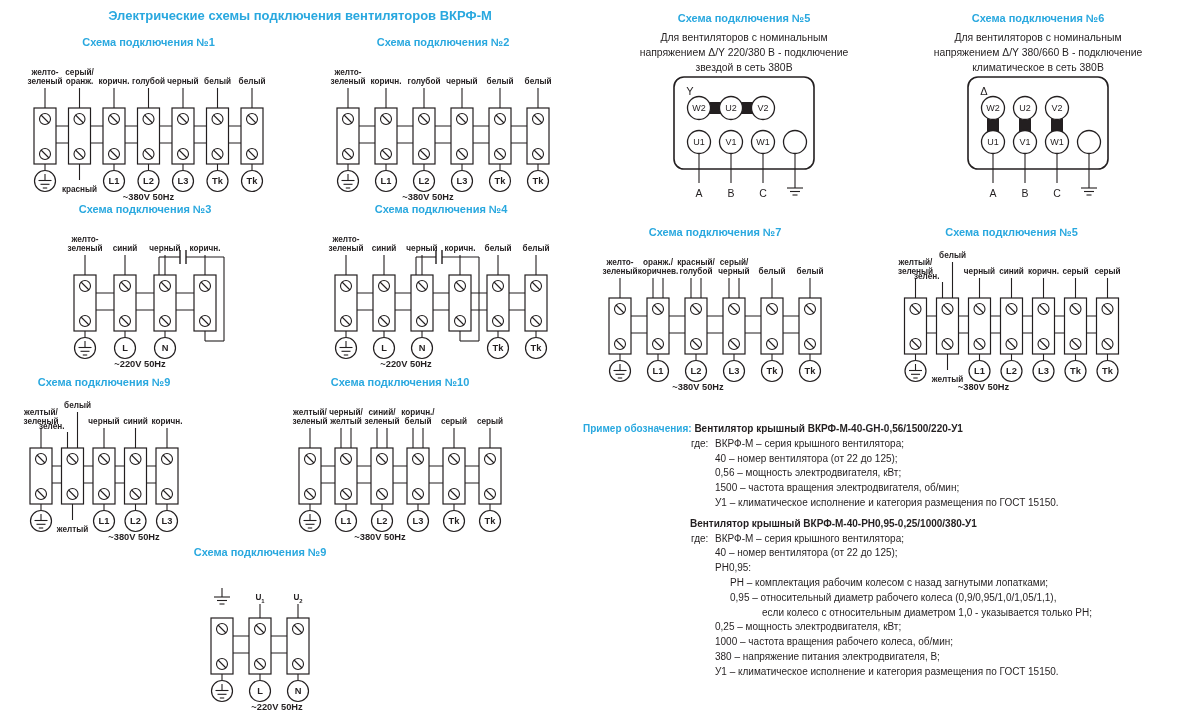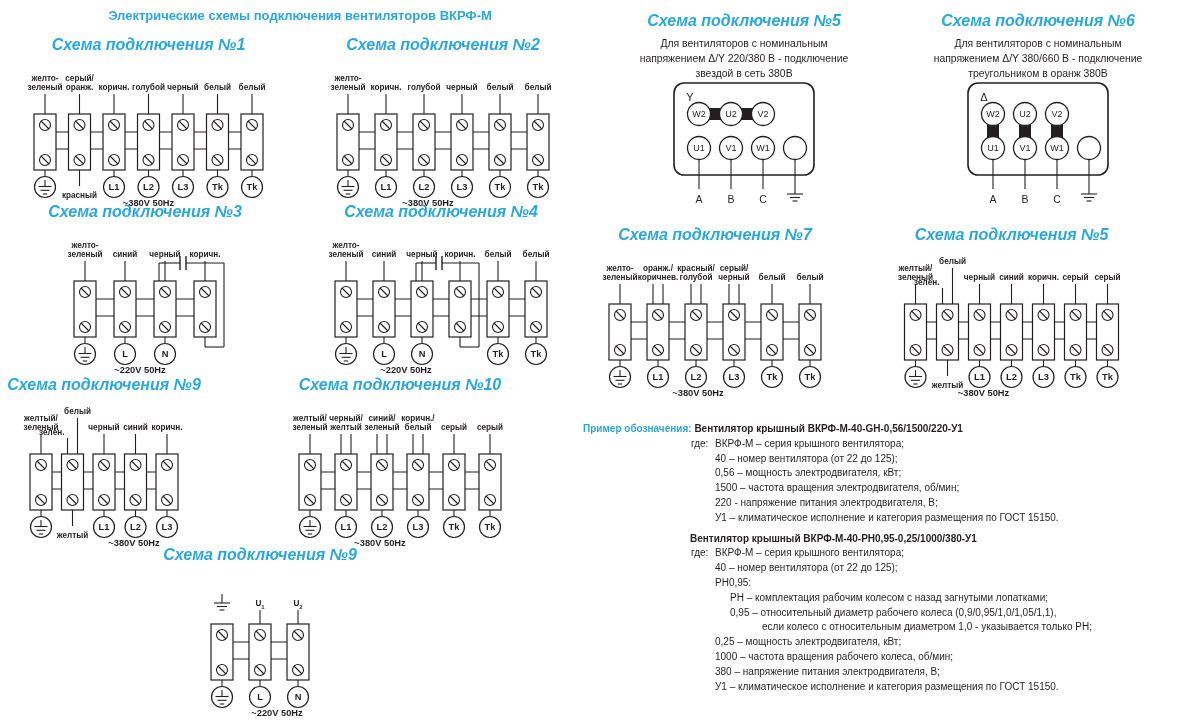--- a/index.html
+++ b/index.html
@@ -1,21 +1,21 @@
 <!DOCTYPE html>
 <html><head>
 <meta charset="utf-8">
 <style>
   html,body{margin:0;padding:0;background:#fff;}
   .page{position:relative;width:1184px;height:724px;background:#fff;overflow:hidden;
         font-family:"Liberation Sans","DejaVu Sans",sans-serif;color:#231f20;padding-left:20px;}
   .main-title{position:absolute;left:60px;top:8px;width:480px;text-align:center;
         font-size:13px;font-weight:700;color:#29a8df;}
   .scheme{position:absolute;}
-  .scheme h3{margin:0 0 2px 0;font-size:16px;font-weight:700;color:#29a8df;text-align:center;font-style:italic;}
+  .scheme h3{margin:0 0 2px 0;font-size:11px;font-weight:700;color:#29a8df;text-align:center;}
   .desc{font-size:10.4px;line-height:15px;text-align:center;margin-top:6px;}
   svg{display:block;}
   svg text{font-family:"Liberation Sans","DejaVu Sans",sans-serif;fill:#231f20;}
   .example{position:absolute;left:583px;top:422px;width:600px;font-size:10px;line-height:14.8px;}
   .ex-head{white-space:nowrap;}
   .ex-label{font-weight:700;color:#29a8df;}
   .ex-title{font-weight:700;}
   .ex-title2{font-weight:700;padding-left:107px;margin-top:6px;}
   .ex-row{position:relative;padding-left:132px;}
   .ex-row .gde{position:absolute;left:108px;}
@@ -222,21 +222,21 @@
         <line x1="182" y1="116.5" x2="192" y2="116.5" stroke="#231f20" stroke-width="1.1"></line>
         <line x1="184.5" y1="120" x2="189.5" y2="120" stroke="#231f20" stroke-width="1.1"></line>
       </svg>
   </section>
 
   <section class="scheme" style="left:902px;top:12px;width:272px">
     <h3>Схема подключения №6</h3>
     <div class="desc">
       <div>Для вентиляторов с номинальным</div>
       <div>напряжением Δ/Y 380/660 В - подключение</div>
-      <div>треугольником в оранж 380В</div>
+      <div>климатическое в сеть 380В</div>
     </div>
     <svg width="272" height="132" viewBox="0 0 272 132">
         <rect x="66" y="2" width="140" height="92" rx="10" fill="#fff" stroke="#231f20" stroke-width="1.6"></rect>
         <text x="82" y="20" font-size="11" font-weight="400" text-anchor="middle">Δ</text>
         <rect x="85" y="37" width="12" height="26" fill="#231f20"></rect>
         <rect x="117" y="37" width="12" height="26" fill="#231f20"></rect>
         <rect x="149" y="37" width="12" height="26" fill="#231f20"></rect>
         <line x1="91" y1="78.5" x2="91" y2="108" stroke="#231f20" stroke-width="1.1"></line>
         <line x1="123" y1="78.5" x2="123" y2="108" stroke="#231f20" stroke-width="1.1"></line>
         <line x1="155" y1="78.5" x2="155" y2="108" stroke="#231f20" stroke-width="1.1"></line>
@@ -752,21 +752,20 @@
 
   <div class="example">
     <div class="ex-head">
       <span class="ex-label">Пример обозначения:</span>
       <span class="ex-title">Вентилятор крышный ВКРФ-М-40-GH-0,56/1500/220-У1</span>
     </div>
     <div class="ex-row"><span class="gde">где:</span><span>ВКРФ-М – серия крышного вентилятора;</span></div>
     <div class="ex-row"><span>40 – номер вентилятора (от 22 до 125);</span></div>
     <div class="ex-row"><span>0,56 – мощность электродвигателя, кВт;</span></div>
     <div class="ex-row"><span>1500 – частота вращения электродвигателя, об/мин;</span></div>
-    <div class="ex-row"><span>220 - напряжение питания электродвигателя, В;</span></div>
     <div class="ex-row"><span>У1 – климатическое исполнение и категория размещения по ГОСТ 15150.</span></div>
 
     <div class="ex-title2">Вентилятор крышный ВКРФ-М-40-РН0,95-0,25/1000/380-У1</div>
     <div class="ex-row"><span class="gde">где:</span><span>ВКРФ-М – серия крышного вентилятора;</span></div>
     <div class="ex-row"><span>40 – номер вентилятора (от 22 до 125);</span></div>
     <div class="ex-row"><span>РН0,95:</span></div>
     <div class="ex-row ind1"><span>РН – комплектация рабочим колесом с назад загнутыми лопатками;</span></div>
     <div class="ex-row ind1"><span>0,95 – относительный диаметр рабочего колеса (0,9/0,95/1,0/1,05/1,1),</span></div>
     <div class="ex-row ind2"><span>если колесо с относительным диаметром 1,0 - указывается только РН;</span></div>
     <div class="ex-row"><span>0,25 – мощность электродвигателя, кВт;</span></div>

